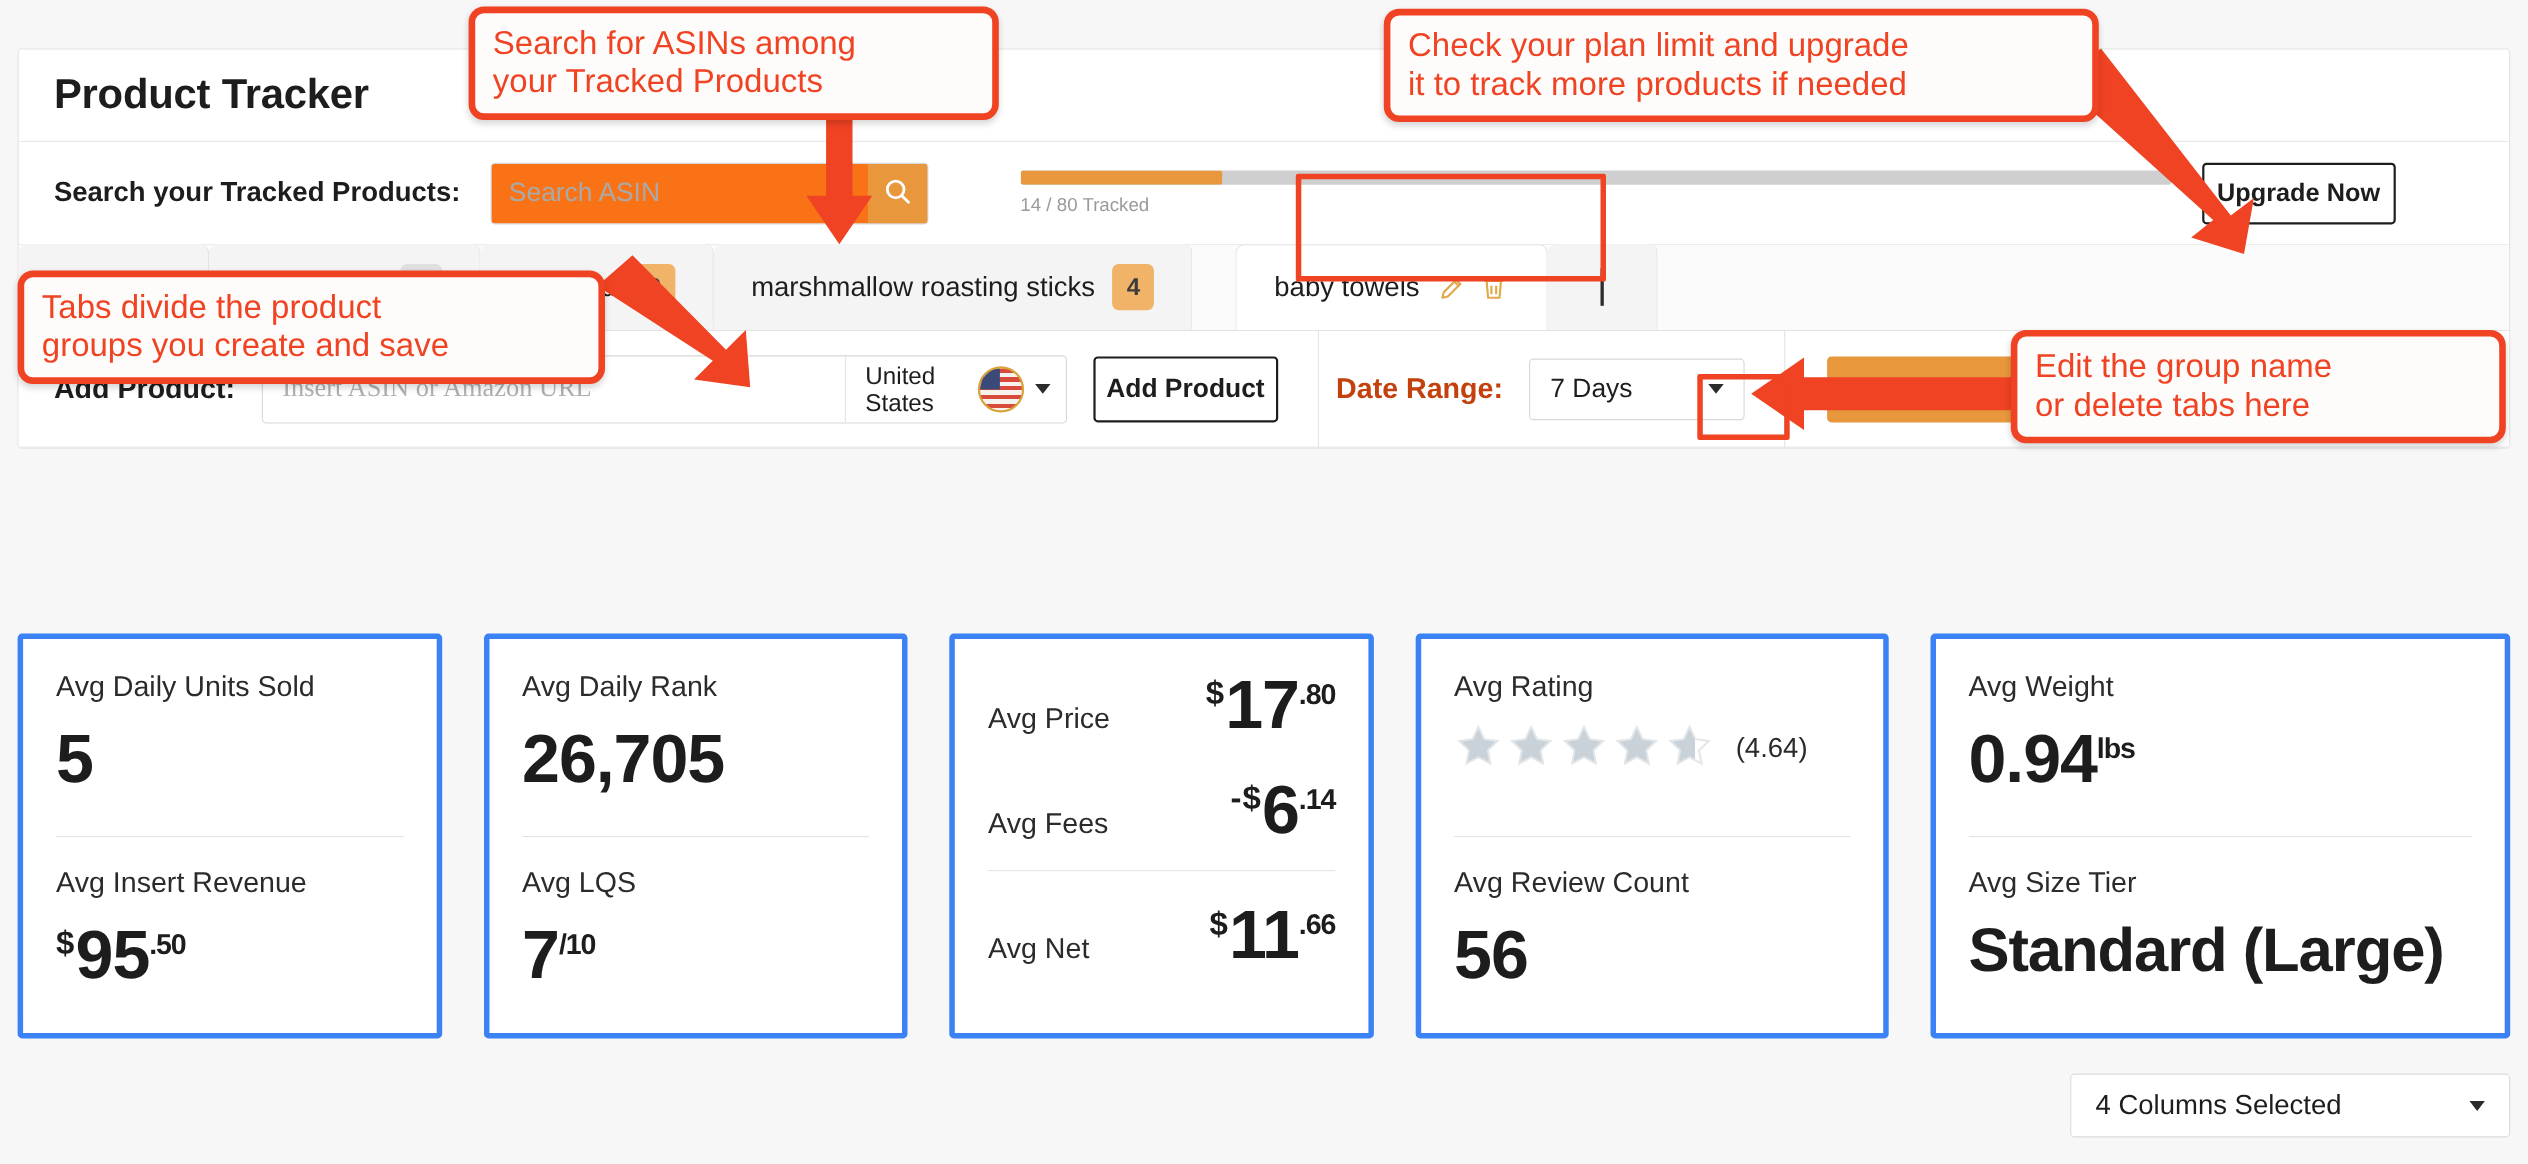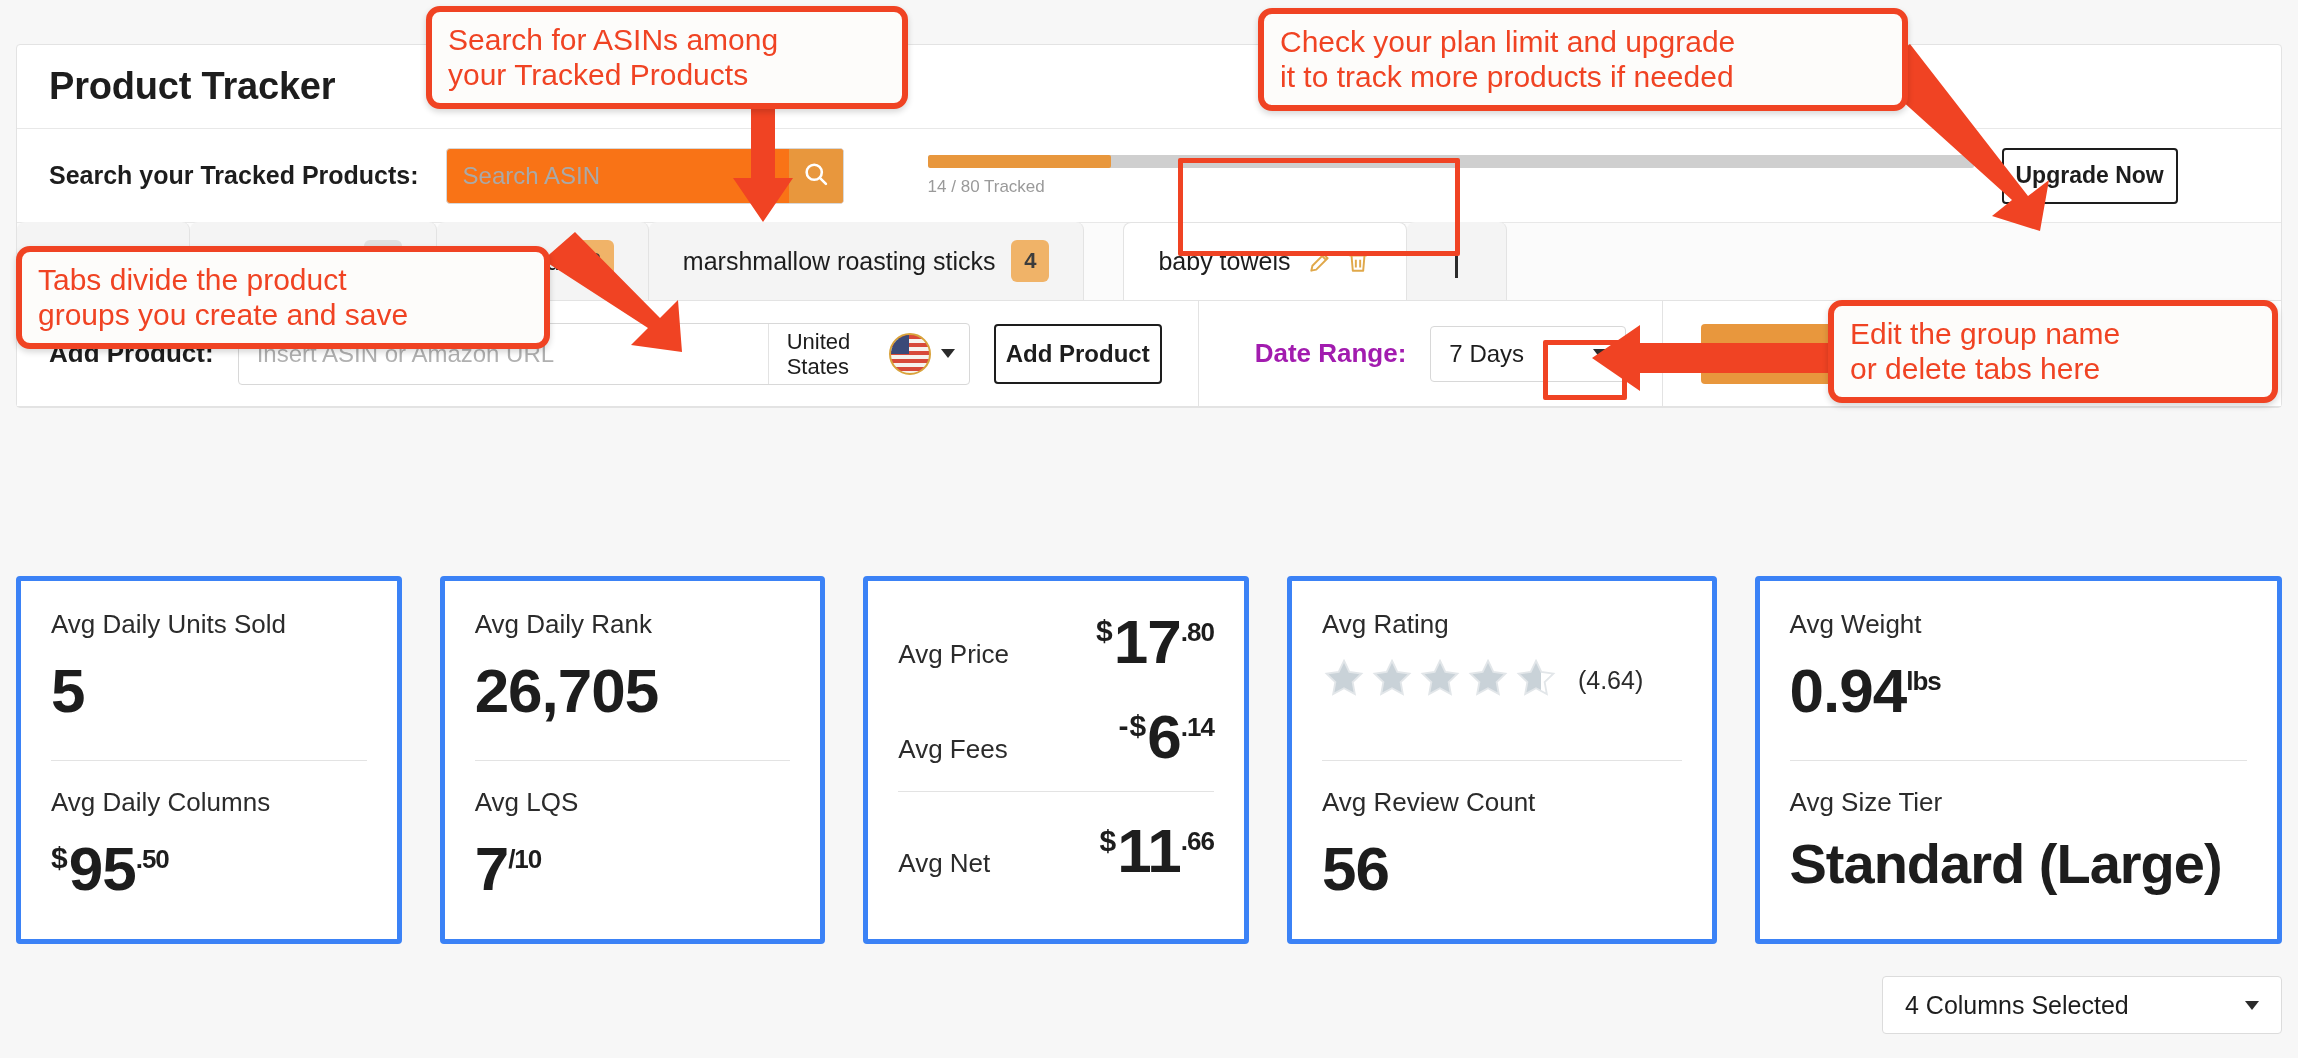--- a/index.html
+++ b/index.html
@@ -157,21 +157,21 @@
   .asin-box {
     display: flex; align-items: center;
     width: 732px; height: 62px;
     border: 1px solid #d8d8d8; border-radius: 4px;
     background: #fff;
   }
   .asin-input {
     flex: 1; height: 100%;
     border: none; outline: none; background: transparent;
     padding: 0 18px; font-size: 24px; color: #6d28d9;
-    font-family: Liberation Sans, sans-serif;
+    font-family: Liberation Serif, serif;
   }
   .asin-input::placeholder { color: #b0b0b0; }
   .country-sel {
     display: flex; align-items: center; gap: 10px;
     padding: 0 14px 0 18px; height: 100%;
     border-left: 1px solid #e3e3e3; cursor: pointer;
   }
   .country-name {
     font-size: 22px; line-height: 25px; color: #1d1d1d;
     width: 92px;
@@ -195,22 +195,22 @@
   .addproduct-btn {
     margin-left: 24px;
     width: 168px; height: 60px;
     border: 2px solid #1d1d1d; border-radius: 4px;
     background: #fff; cursor: pointer;
     font-size: 24px; font-weight: bold; color: #1d1d1d;
     font-family: "Liberation Sans", sans-serif;
   }
   .vdiv { width: 1px; height: 106px; background: #e3e3e3; margin-left: 36px; }
   .daterange-label {
-    font-size: 26px; font-weight: bold; color: #a21caf;
-    margin-left: 56px; margin-right: 24px;
+    font-size: 26px; font-weight: bold; color: #c2410c;
+    margin-left: 16px; margin-right: 24px;
   }
   .daterange-sel {
     display: flex; align-items: center; justify-content: space-between;
     width: 196px; height: 56px;
     border: 1px solid #d8d8d8; border-radius: 4px;
     padding: 0 18px; background: #fff; cursor: pointer;
     font-size: 24px; color: #1d1d1d;
   }
   .recommend-btn {
     margin-left: 38px;
@@ -404,21 +404,21 @@
 
   <div class="cards">
 
     <div class="card c1">
       <div class="block">
         <div class="stat-label">Avg Daily Units Sold</div>
         <div class="stat-big mt18">5</div>
       </div>
       <div class="card-hr"></div>
       <div class="block pad-top">
-        <div class="stat-label">Avg Daily Columns</div>
+        <div class="stat-label">Avg Insert Revenue</div>
         <div class="stat-big mt18">
           <span class="stat-pre">$</span><span>95</span><span class="stat-sup">.50</span>
         </div>
       </div>
     </div>
 
     <div class="card c2">
       <div class="block">
         <div class="stat-label">Avg Daily Rank</div>
         <div class="stat-big mt18">26,705</div>

